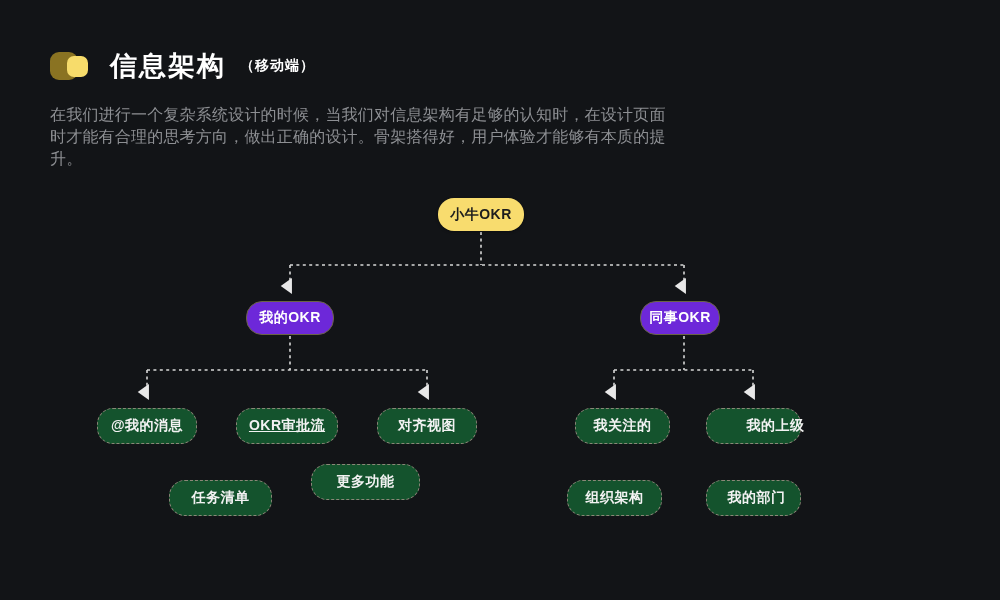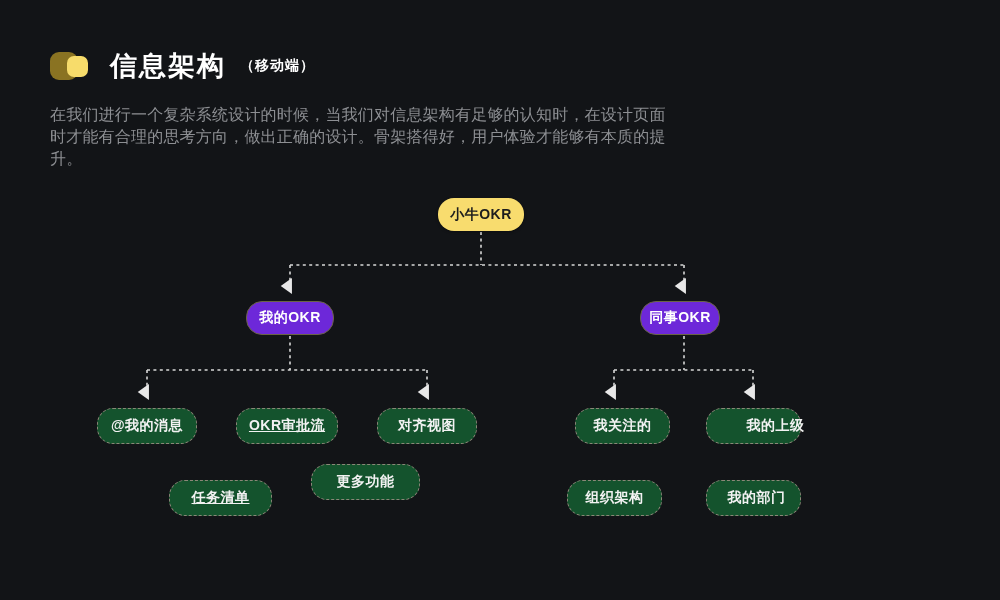--- a/index.html
+++ b/index.html
@@ -192,21 +192,21 @@
     <div class="node node-leaf" style="left:97px; top:408px; width:100px; height:36px;">@我的消息</div>
 
     <div class="node node-leaf" style="left:236px; top:408px; width:102px; height:36px;text-decoration:underline;">OKR审批流</div>
 
     <div class="node node-leaf" style="left:377px; top:408px; width:100px; height:36px;">对齐视图</div>
 
     <div class="node node-leaf" style="left:567px; top:408px; width:95px; height:36px;margin-left:8px;">我关注的</div>
 
     <div class="node node-leaf" style="left:706px; top:408px; width:95px; height:36px;padding-left:44px;">我的上级</div>
 
-    <div class="node node-leaf" style="left:169px; top:480px; width:103px; height:36px;text-decoration:underline;">任务清单</div>
+    <div class="node node-leaf" style="left:169px; top:480px; width:103px; height:36px;">任务清单</div>
 
     <div class="node node-leaf" style="left:311px; top:464px; width:109px; height:36px;">更多功能</div>
 
     <div class="node node-leaf" style="left:567px; top:480px; width:95px; height:36px;">组织架构</div>
 
     <div class="node node-leaf" style="left:706px; top:480px; width:95px; height:36px;padding-left:6px;">我的部门</div>
 
   </div>
 </div>
 

